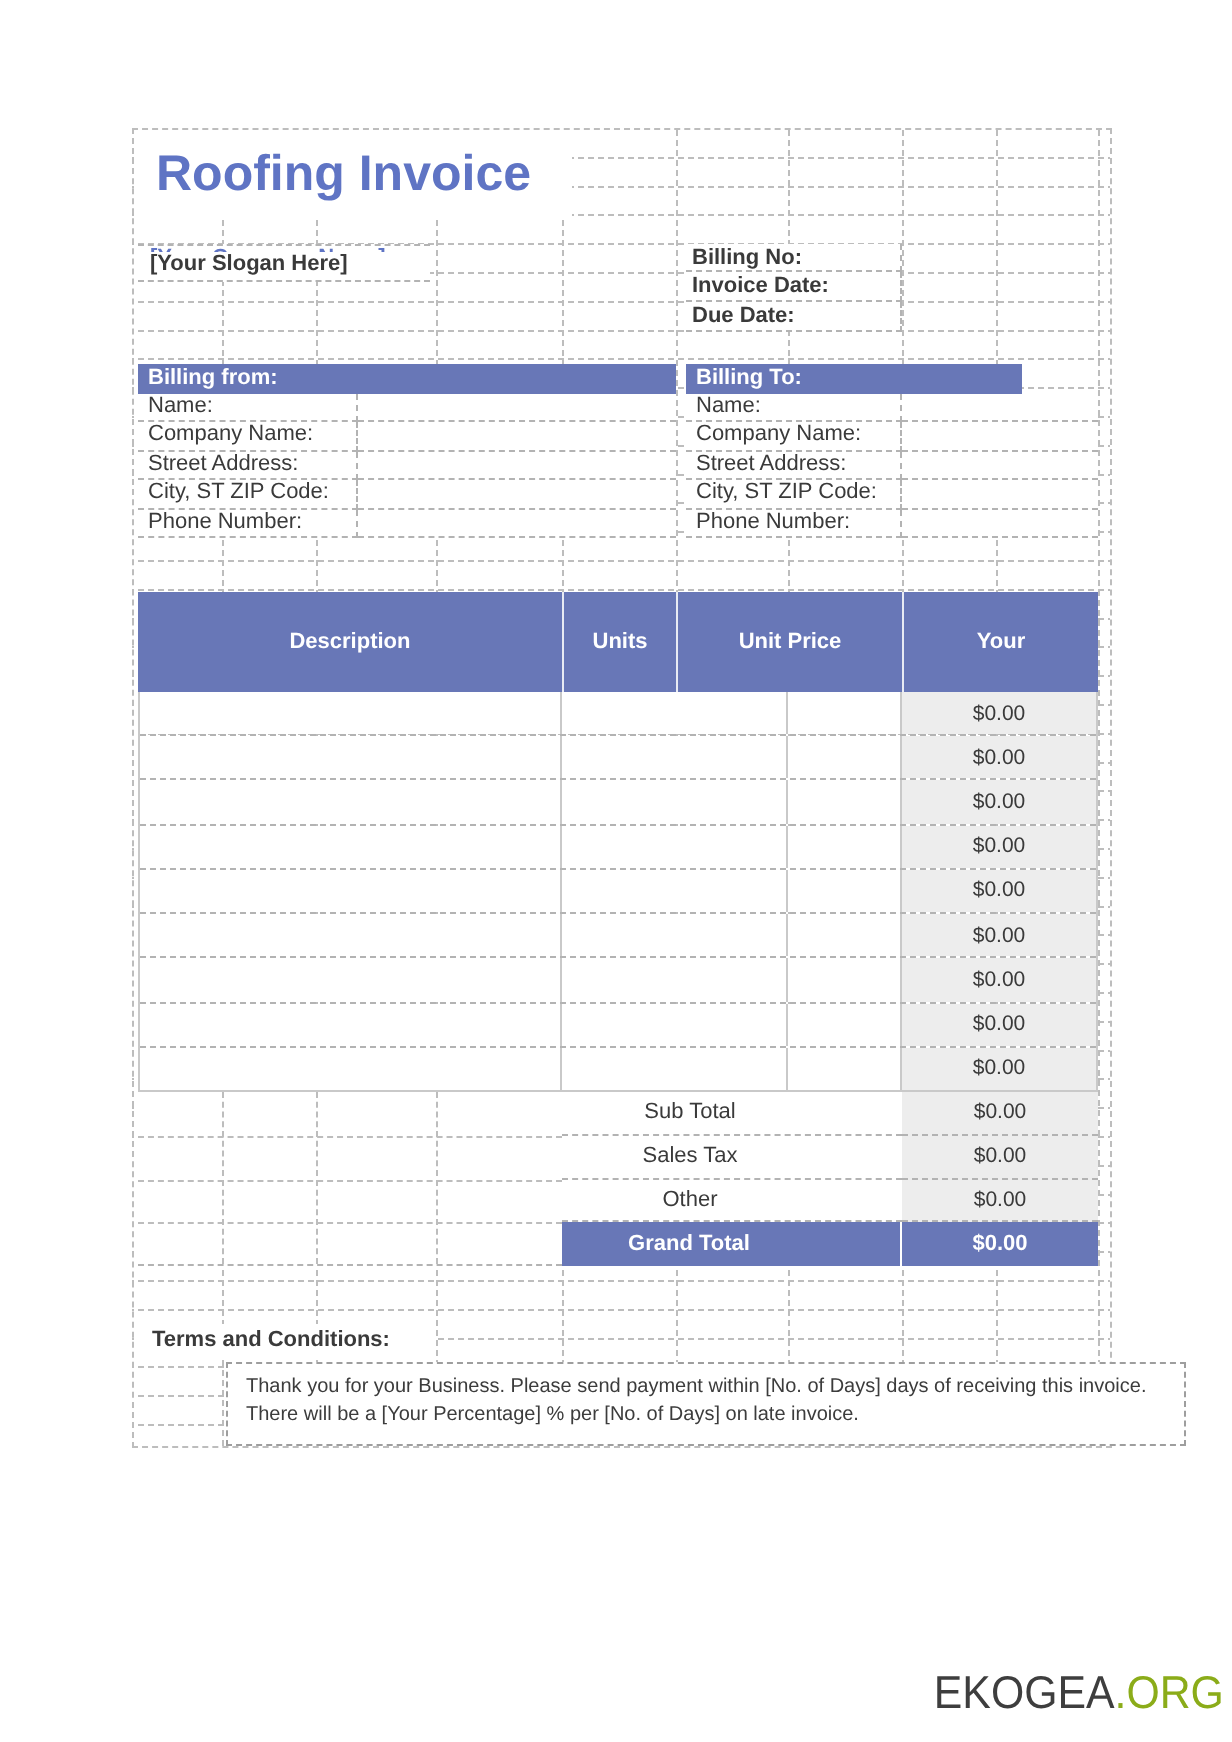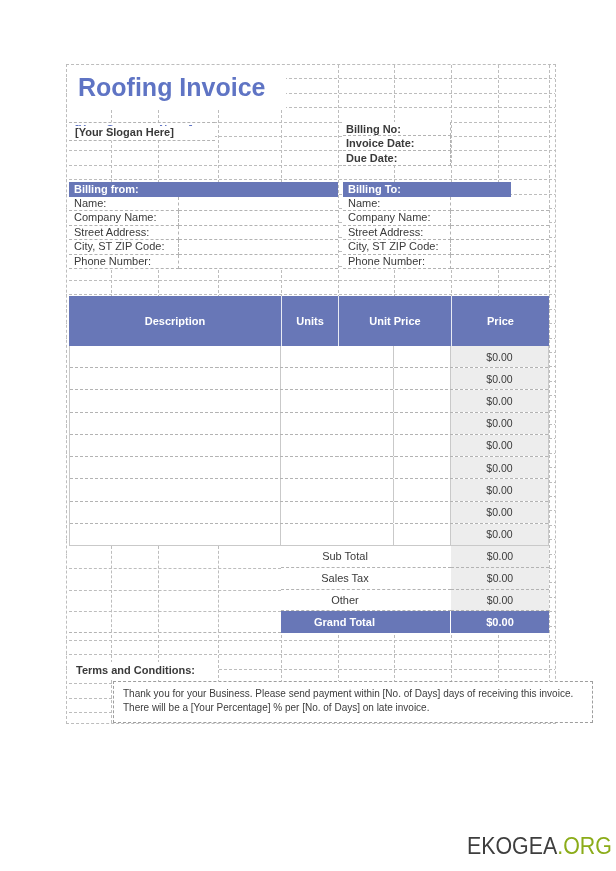--- a/index.html
+++ b/index.html
@@ -178,21 +178,21 @@
       <div class="b-row">
           <div class="b-label">Phone Number:</div>
           <div class="b-value"></div>
         </div>
     </div>
 
     <div class="thead">
       <div class="th th-desc">Description</div>
       <div class="th th-units">Units</div>
       <div class="th th-unit">Unit Price</div>
-      <div class="th th-total">Price</div>
+      <div class="th th-total">Your</div>
     </div>
 
     <div class="tbody">
       <div class="trow">
           <div class="td c-desc"></div>
           <div class="td c-unit"></div>
           <div class="td c-units"></div>
           <div class="td c-total">$0.00</div>
         </div>
       <div class="trow">

